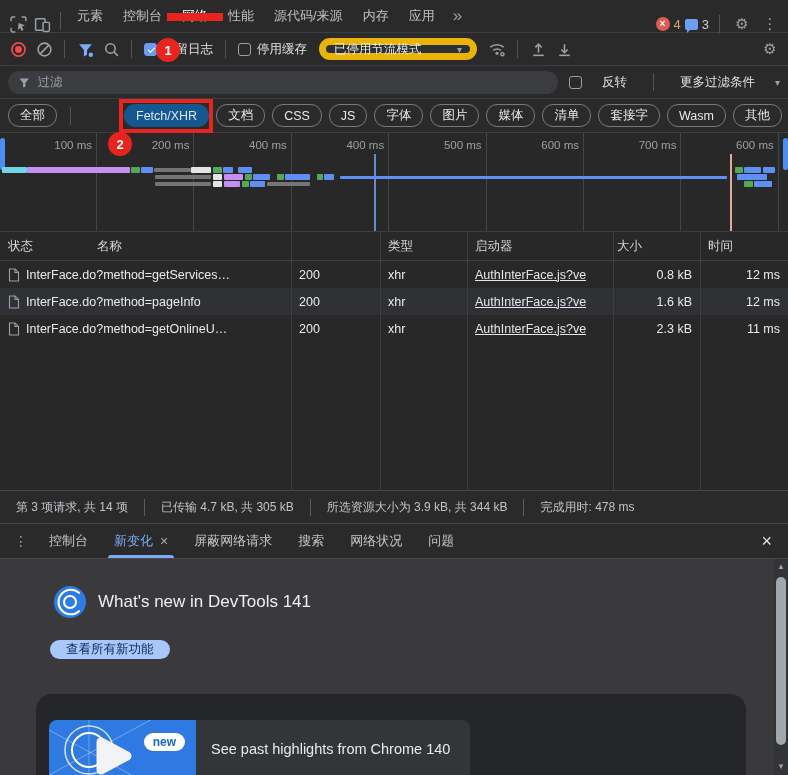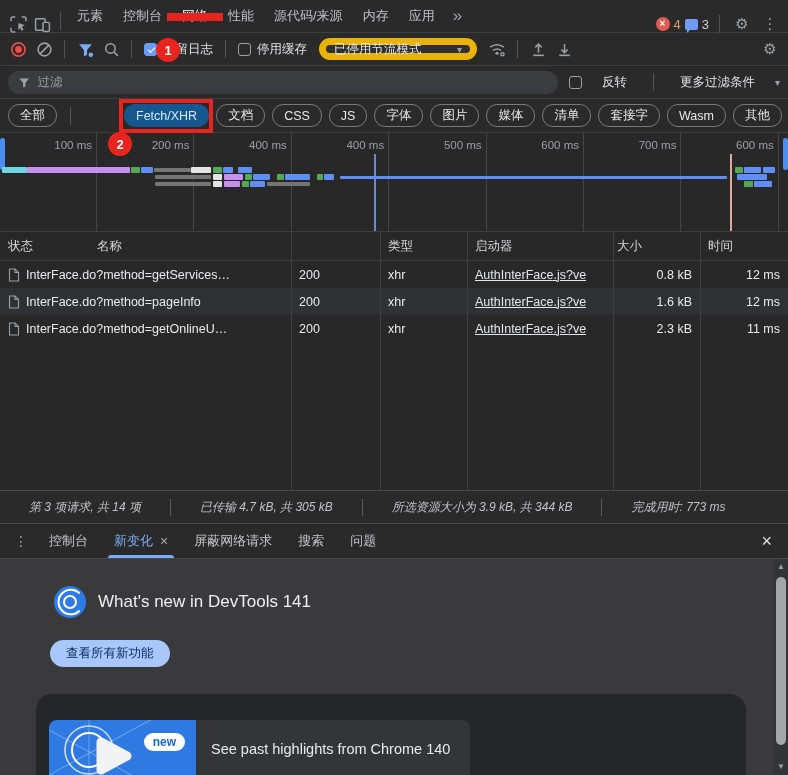--- a/index.html
+++ b/index.html
@@ -85,37 +85,37 @@
   .c-name { width:291px; gap:6px; }
   .c-status { width:89px; } .c-type { width:87px; }
   .c-init { width:146px; }
   .c-size { width:87px; justify-content:flex-end; padding-right:8px; padding-left:0; }
   .c-time { width:88px; justify-content:flex-end; padding-right:8px; padding-left:0; }
   .init-link { text-decoration:underline; color:#e3e6ea; overflow:hidden; white-space:nowrap; }
   .tempty { flex:1; }
 
   
   .statusbar { height:33px; flex:none; display:flex; align-items:center; border-top:1px solid #47484a; color:#bfc2c7; font-size:12px; background:#2a2a2a; }
-  .seg { padding:0 29px; white-space:nowrap;font-style:italic; }
+  .seg { padding:0 16px; white-space:nowrap; }
   .seg + .seg { border-left:1px solid #5a5c5f; }
 
   
   .drawerbar { height:36px; flex:none; display:flex; align-items:center; border-top:1px solid #47484a; border-bottom:1px solid #47484a; background:#2a2a2a; padding:0 6px; }
   .dkebab { color:#9aa0a6; font-size:14px; padding:0 8px; }
   .dtab { display:flex; align-items:center; gap:7px; padding:0 13px; height:100%; color:#c2c5c9; font-size:13px; position:relative; white-space:nowrap; }
   .dtab.active { color:#7cacf8; }
   .dtab.active::after { content:""; position:absolute; left:7px; right:7px; bottom:0; height:3px; background:#7cacf8; border-radius:3px 3px 0 0; }
   .dtab-close { color:#a7abb0; font-size:14px; }
   .drawer-close { margin-left:auto; color:#dfe1e5; font-size:18px; padding:0 10px; }
 
   
   .whatsnew { height:216px; flex:none; background:#3a3a3c; position:relative; overflow:hidden; }
   .wn-head { position:absolute; left:54px; top:27px; display:flex; align-items:center; gap:12px; }
   .wn-title { font-size:17px; font-weight:500; color:#eceef0; }
-  .cta { position:absolute; left:50px; top:81px; height:27px; padding:0 16px; border:none; border-radius:14px;
+  .cta { position:absolute; left:50px; top:81px; height:19px; padding:0 16px; border:none; border-radius:14px;
     background:#a8c7fa; color:#0b2d63; font:inherit; font-size:12.5px; }
   .wn-card { position:absolute; left:36px; right:42px; top:135px; height:120px; background:#252628; border-radius:16px 16px 0 0; }
   .wn-tile { position:absolute; left:13px; top:26px; display:flex; }
   .wn-img { width:147px; height:58px; background:#2e79e2; border-radius:8px 0 0 0; position:relative; overflow:hidden; }
   .wn-new { position:absolute; right:11px; top:13px; background:#fff; color:#1967d2; font-weight:bold; font-size:12px; border-radius:9px; padding:2px 9px; }
   .wn-play { position:absolute; left:44px; top:16px; }
   .wn-txt { width:274px; height:58px; background:#343539; border-radius:0 8px 0 0; display:flex; align-items:center; padding-left:15px; font-size:14.5px; color:#e8eaed; }
   .wn-scroll { position:absolute; right:0; top:0; bottom:0; width:14px; background:#333436; display:flex; flex-direction:column; align-items:center; }
   .scroll-arrow { color:#9aa0a6; font-size:8px; height:14px; display:flex; align-items:center; }
   .scroll-arrow.down { position:absolute; bottom:2px; }
@@ -396,32 +396,33 @@
       <span class="c c-size">2.3 kB</span>
       <span class="c c-time">11 ms</span>
     </div>
     <div class="tempty"></div>
   </div>
 
   <div class="statusbar">
     <span class="seg">第 3 项请求, 共 14 项</span>
     <span class="seg">已传输 4.7 kB, 共 305 kB</span>
     <span class="seg">所选资源大小为 3.9 kB, 共 344 kB</span>
-    <span class="seg">完成用时: 773 ms</span>
+    <span class="seg">完成用时: 478 ms</span>
   </div>
 
   <div class="drawerbar">
     <span class="dkebab">⋮</span>
     <span class="dtab">控制台</span>
     <span class="dtab active">
       <span>新变化</span>
       <span class="dtab-close">×</span>
     </span>
     <span class="dtab">屏蔽网络请求</span>
     <span class="dtab">搜索</span>
+    <span class="dtab">网络状况</span>
     <span class="dtab">问题</span>
     <span class="drawer-close">×</span>
   </div>
 
   <div class="whatsnew">
     <div class="wn-head">
       <svg width="32" height="32" viewBox="0 0 32 32">
         <circle cx="16" cy="16" r="16" fill="#2d7ce5"></circle>
         <path d="M25 6.8A12.3 12.3 0 1 0 25 25.2" fill="none" stroke="#fff" stroke-width="2.1" stroke-linecap="round"></path>
         <circle cx="16" cy="16" r="6" fill="none" stroke="#fff" stroke-width="2.1"></circle>

